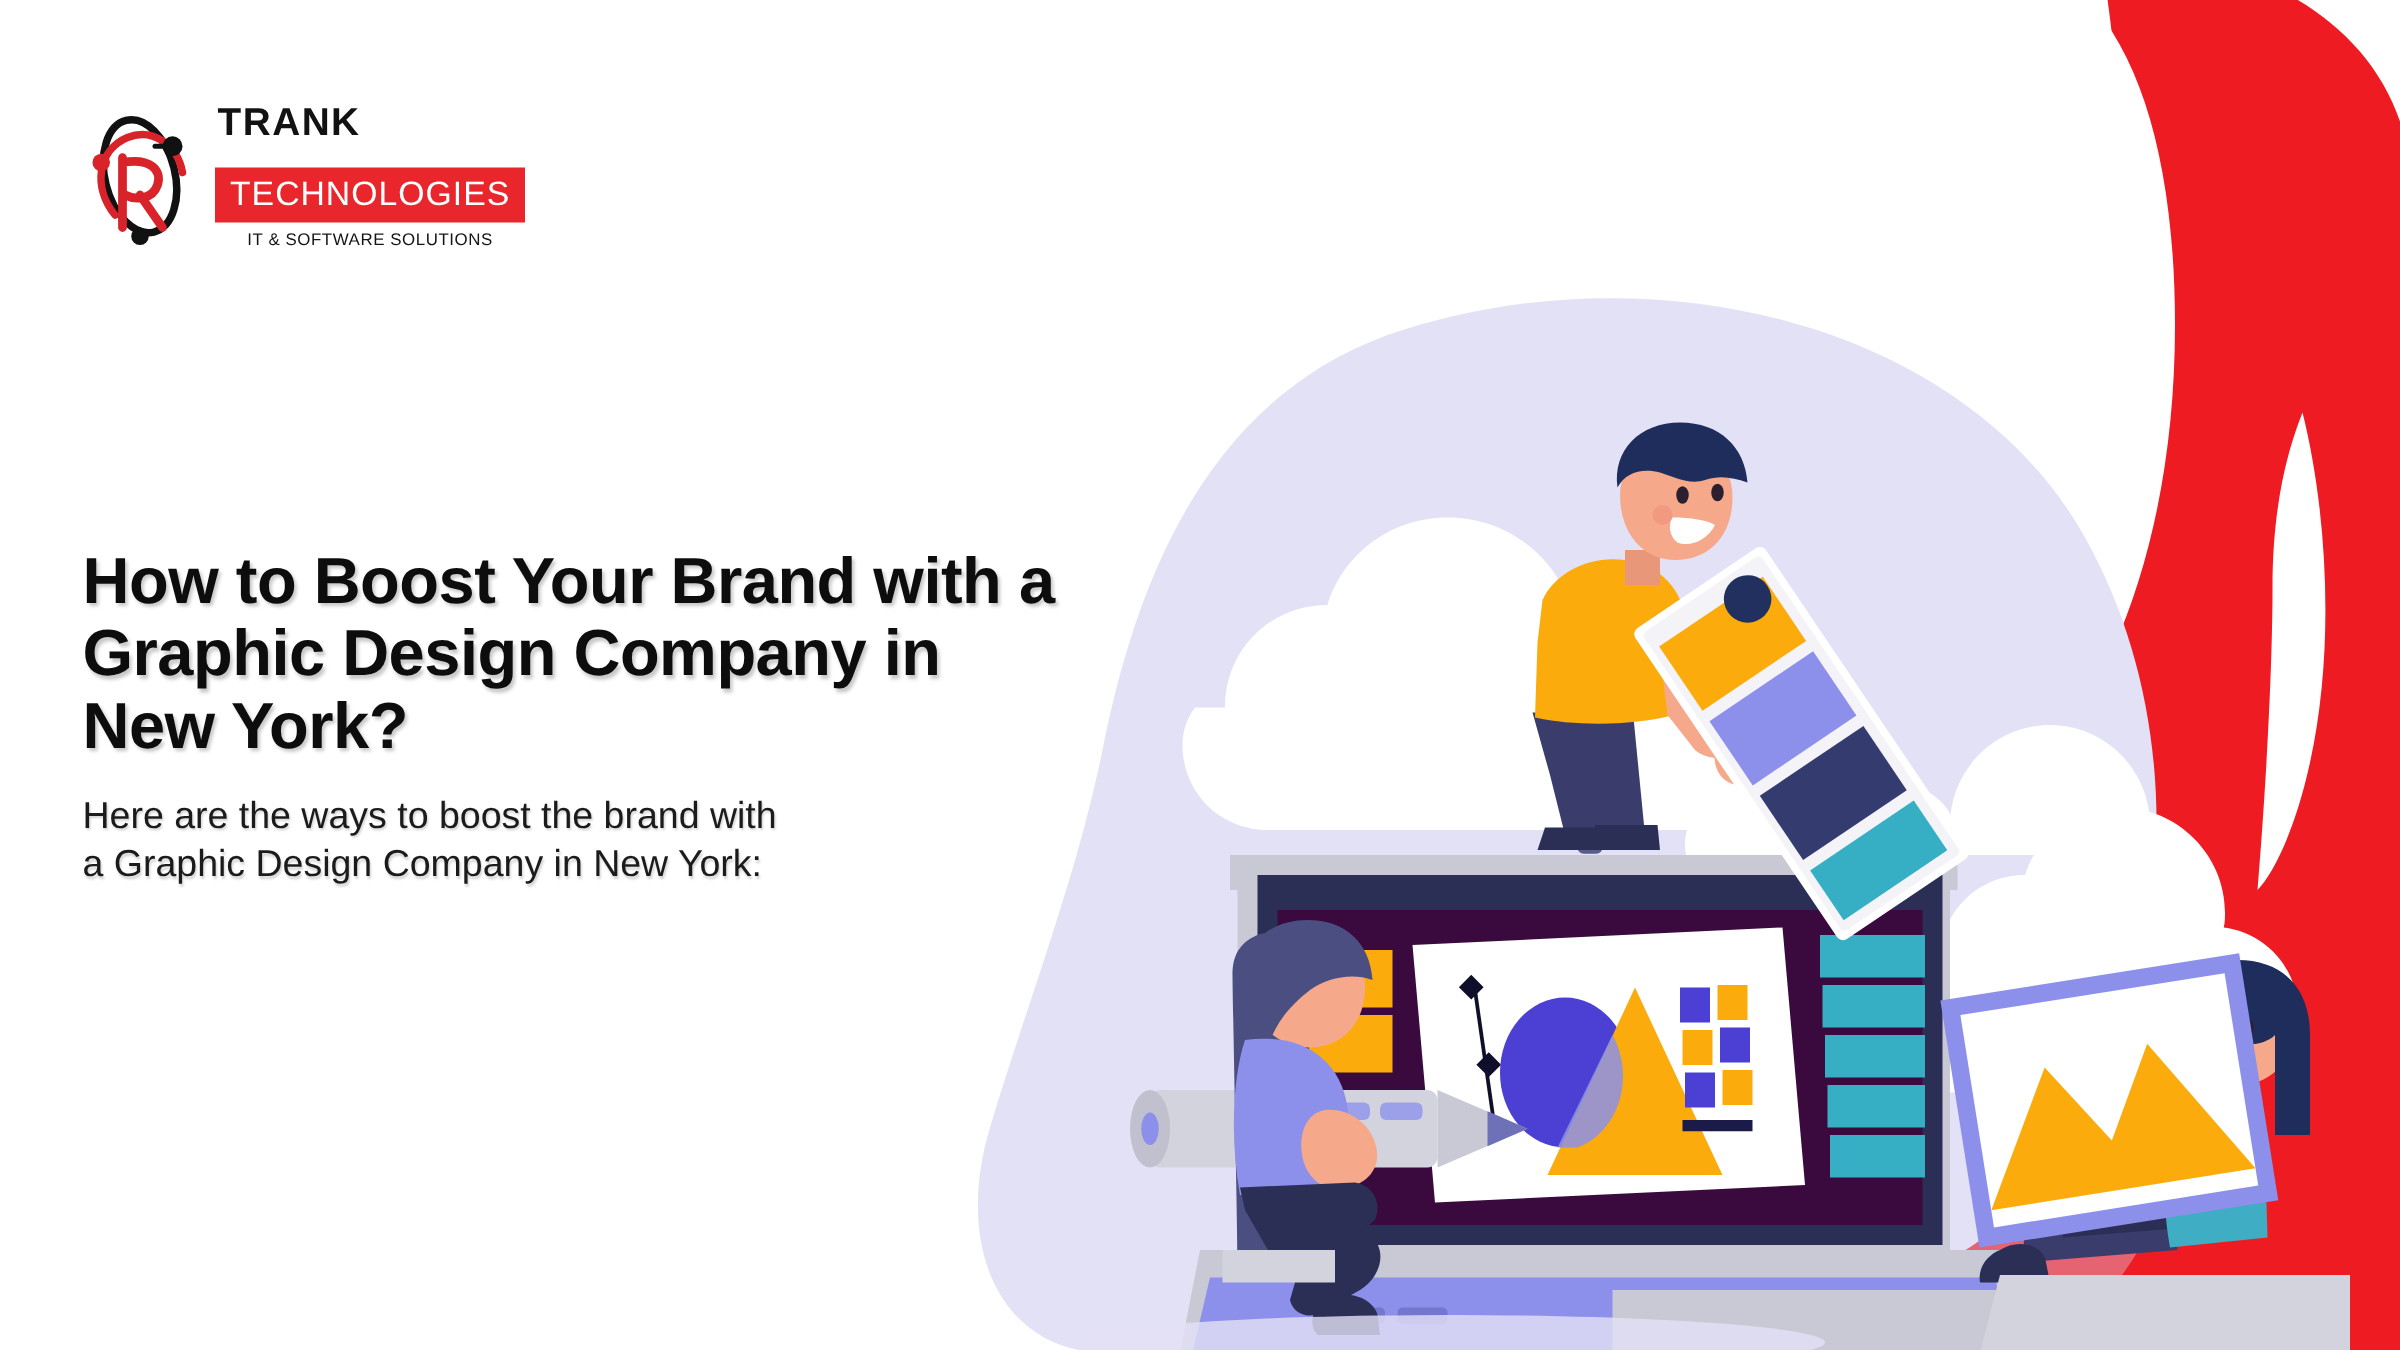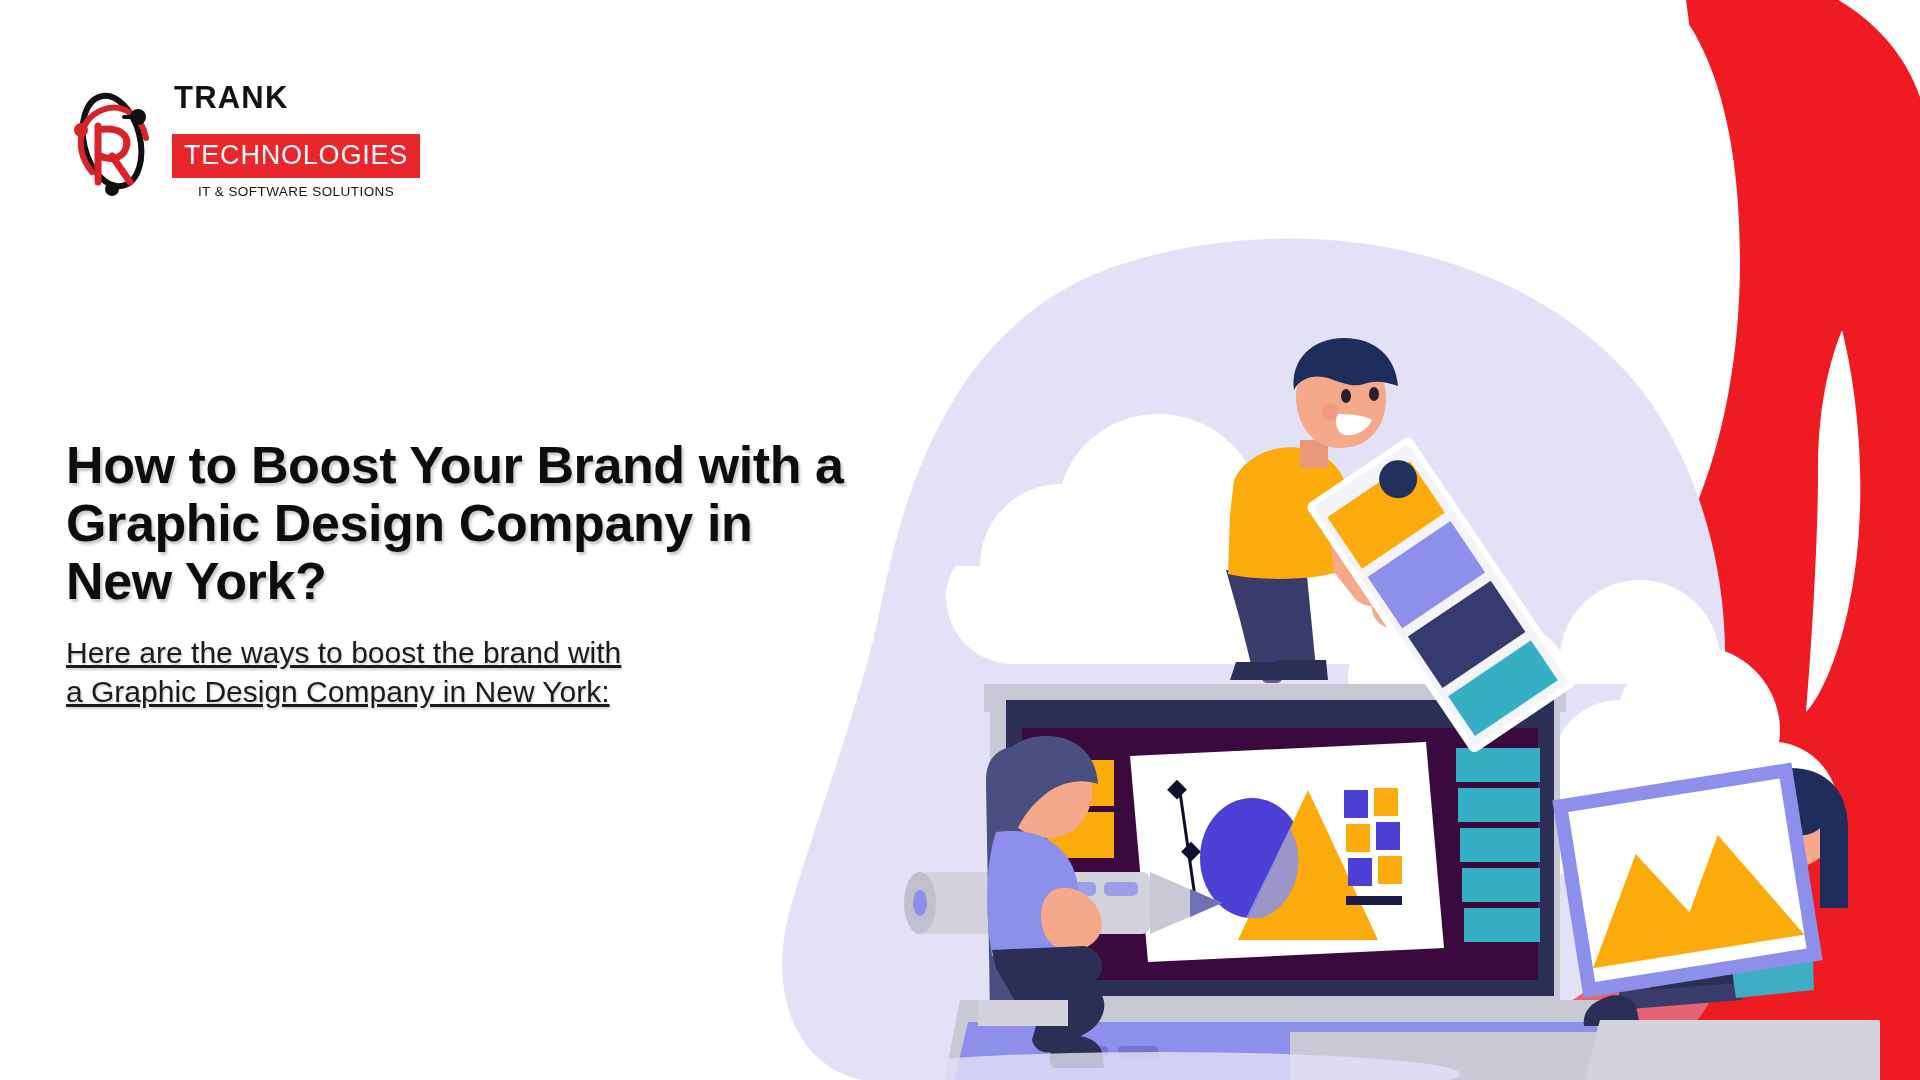--- a/index.html
+++ b/index.html
@@ -38,21 +38,20 @@
     font-size:52px;line-height:1.12;font-weight:800;color:#0d0d0d;
     letter-spacing:-0.4px;
     text-shadow:2px 3px 3px rgba(0,0,0,0.22);
     max-width:790px;
   }
   .subhead{
     margin:22px 0 0 0;
     font-size:30px;line-height:1.30;font-weight:400;color:#1b1b1b;
     text-shadow:1px 2px 2px rgba(0,0,0,0.18);
     max-width:580px;
-    text-decoration:underline;
   }
 
   
   .cta{
     position:absolute;left:66px;top:905px;
     background:#E8262C;color:#ffffff;border:0;border-radius:7px;
     font-family:"Liberation Sans", sans-serif;
     font-size:29px;font-weight:700;letter-spacing:.2px;
     padding:26px 34px 27px 34px;
     cursor:pointer;white-space:nowrap;

